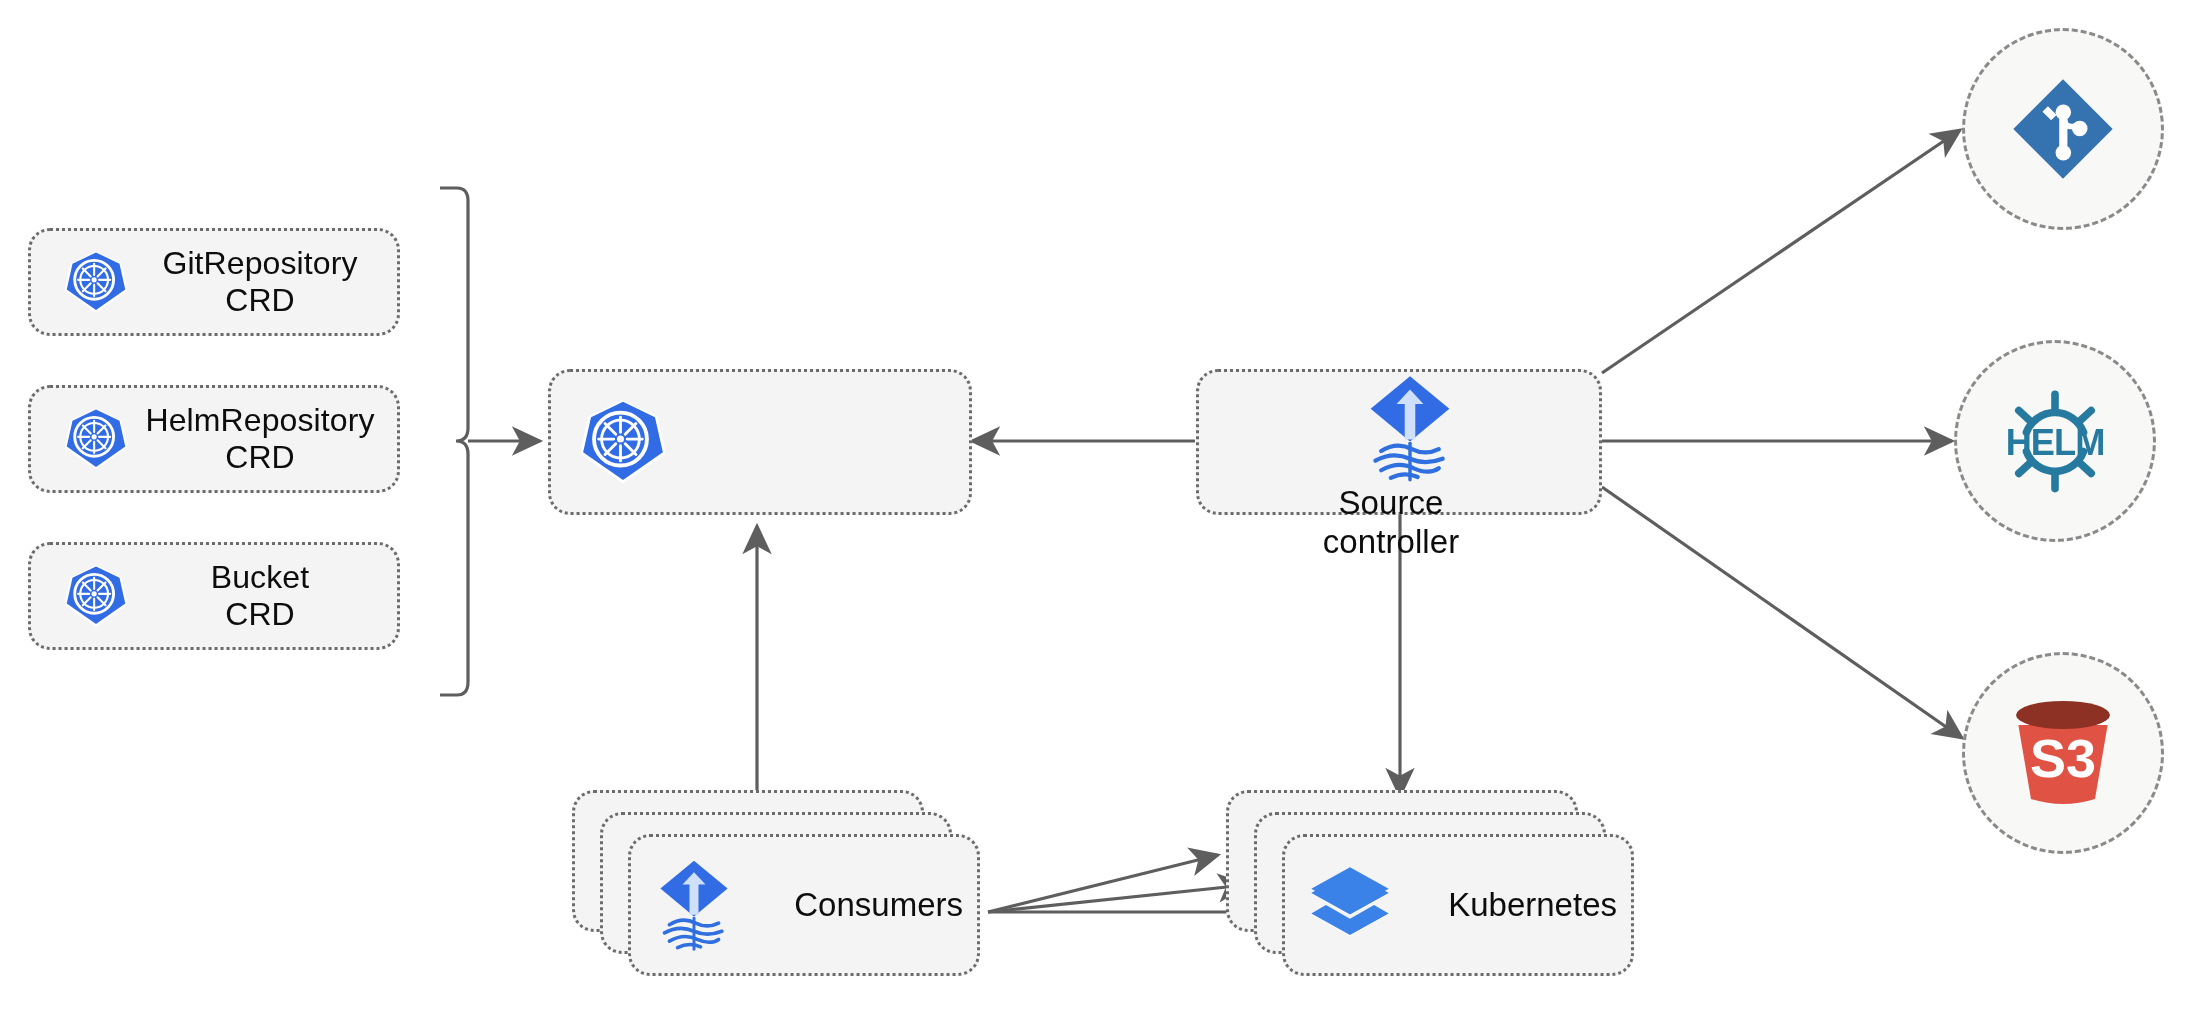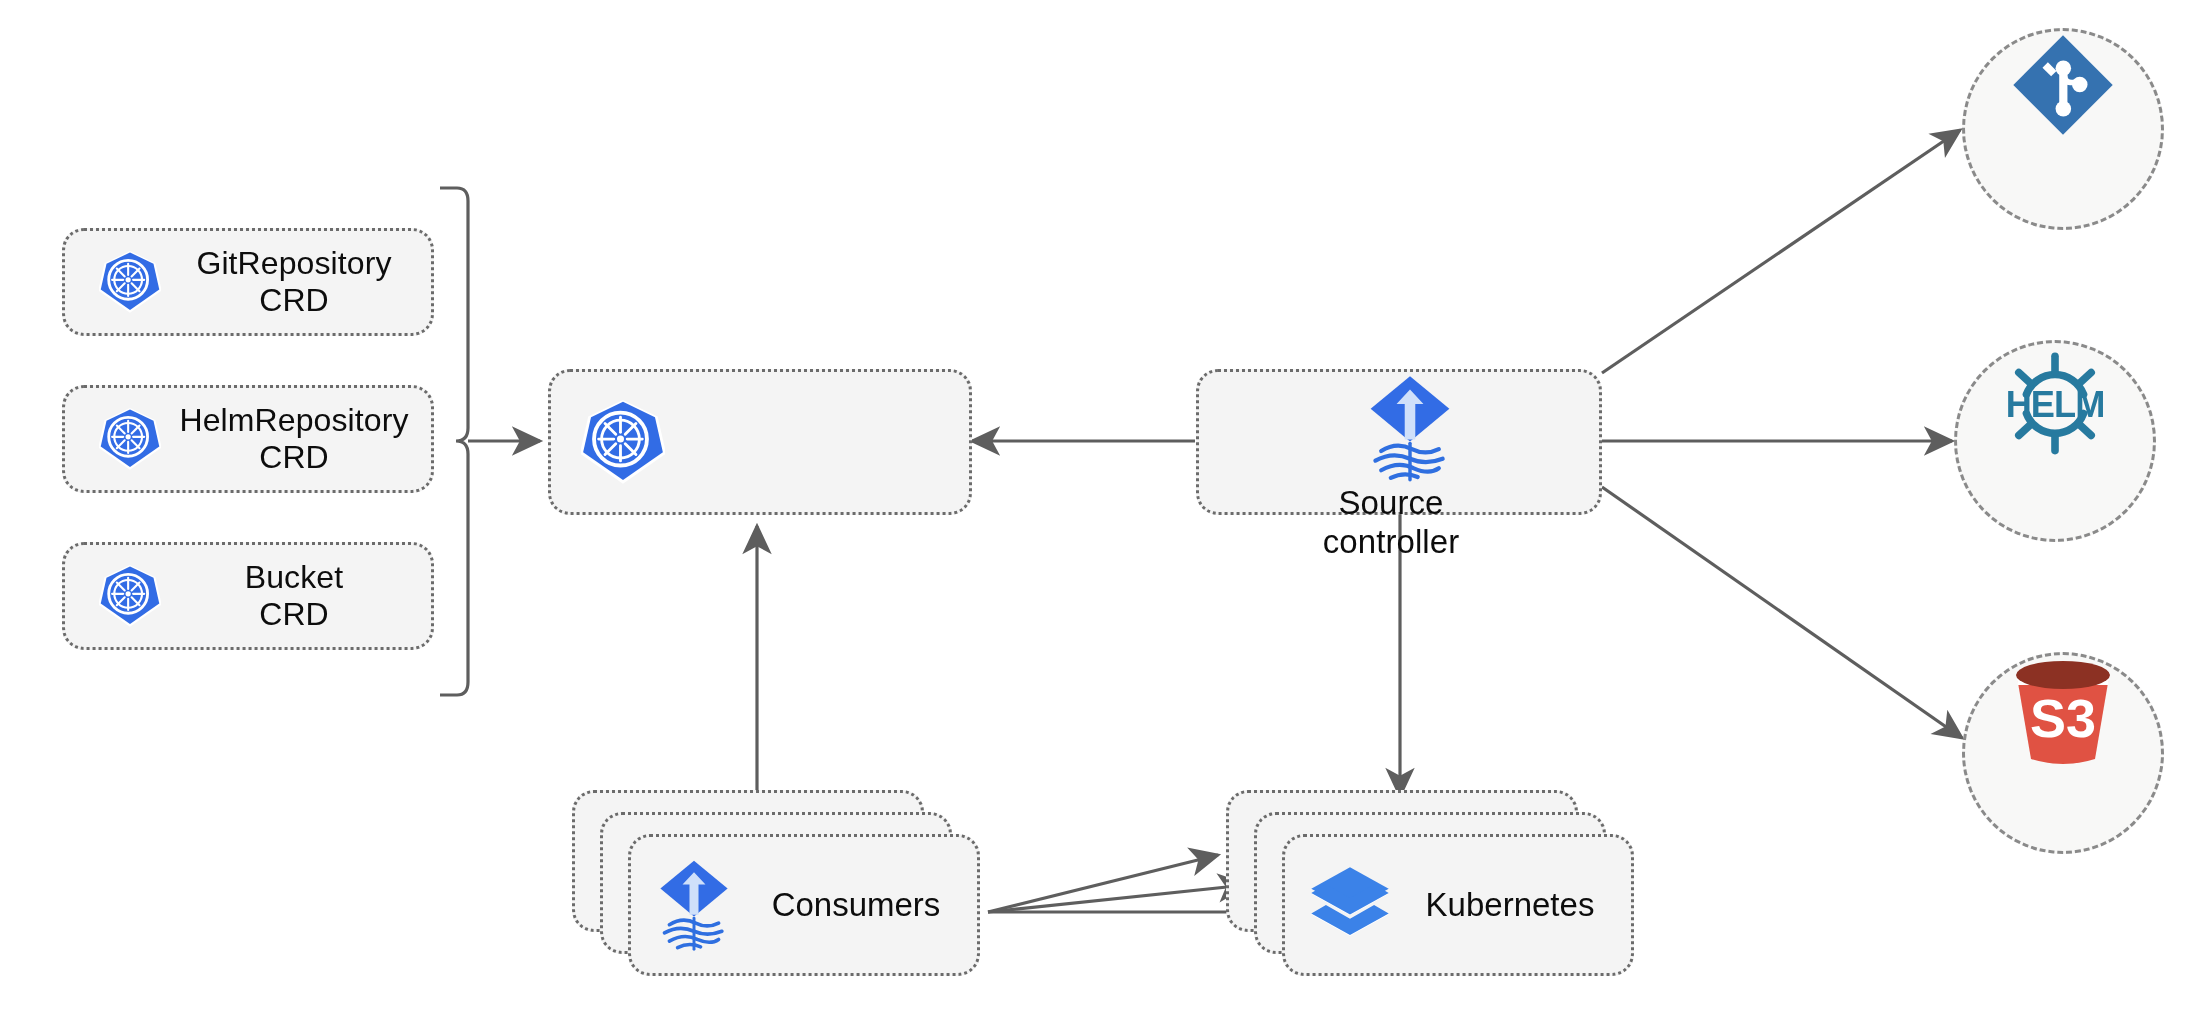--- a/index.html
+++ b/index.html
@@ -50,35 +50,35 @@
     flex: 0 0 auto;
     display: flex;
     align-items: center;
     justify-content: center;
   }
 
   
   .crd {
     width: 372px;
     height: 108px;
-    left: 62px;
+    left: 28px;
   }
   .crd .icon-slot { width: 86px; margin-left: 22px; }
   .crd .label { font-size: 32px; }
 
   
   .ext {
     position: absolute;
     width: 202px;
     height: 202px;
     border: 3px dashed #8a8a8a;
     border-radius: 50%;
     background: #f8f8f7;
     display: flex;
-    align-items: flex-start;
+    align-items: center;
     justify-content: center;
     box-sizing: border-box;
   }
 
   
   .stack {
     position: absolute;
   }
   .stack .layer {
     position: absolute;
@@ -91,21 +91,21 @@
   }
   .stack .layer.l1 { left: 0px;  top: 0px;  }
   .stack .layer.l2 { left: 28px; top: 22px; }
   .stack .layer.l3 {
     left: 56px; top: 44px;
     display: flex;
     align-items: center;
   }
   .stack .layer.l3 .icon-slot { width: 96px; margin-left: 22px; }
   .stack .layer.l3 .label {
-    flex: 1; text-align: center; font-size: 33px; color: #0d0d0d;
+    flex: 1; text-align: right; font-size: 33px; color: #0d0d0d;
     padding-right: 14px;
   }
 
   svg.i { display: block; }
 </style>
 </head>
 <body>
 
 <div id="canvas">
 

